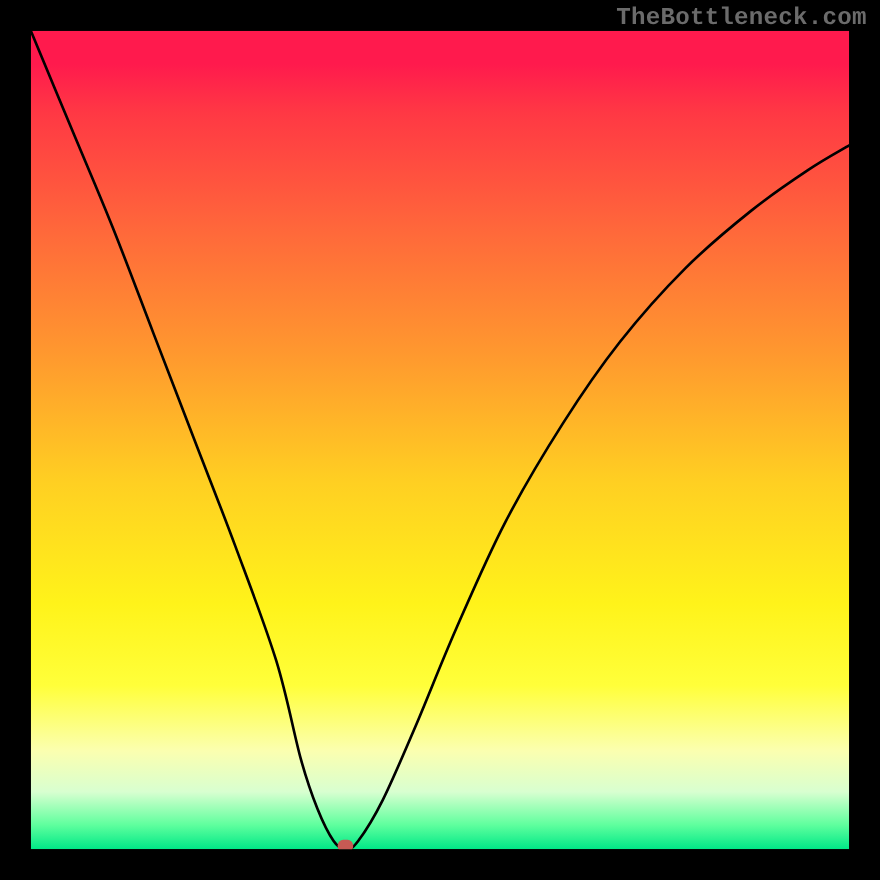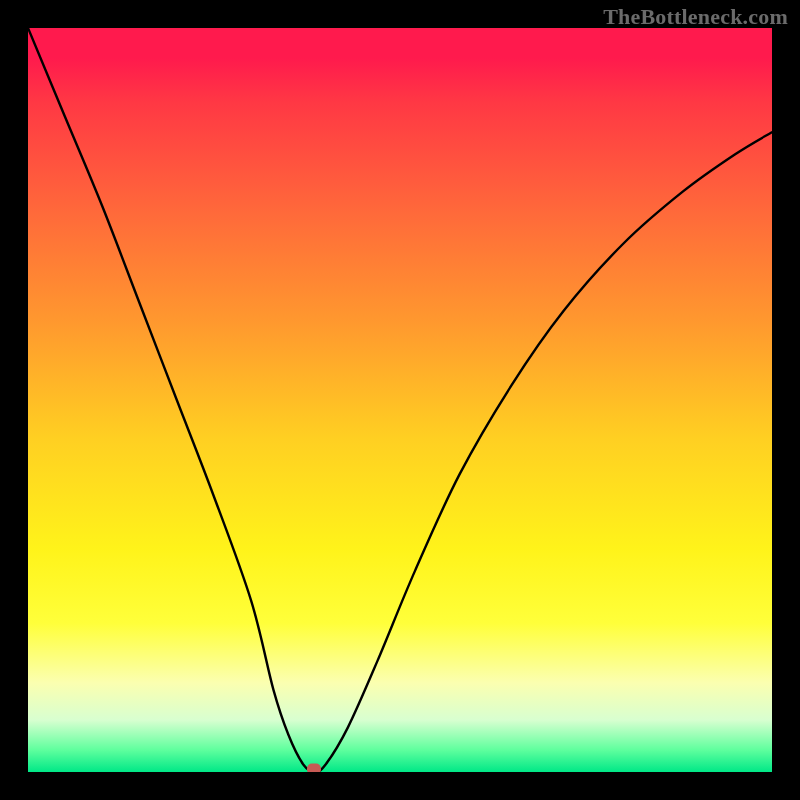--- a/index.html
+++ b/index.html
@@ -7,21 +7,21 @@
   .frame {
     position: relative;
     width: 800px;
     height: 800px;
     background: #000;
   }
   .watermark {
     position: absolute;
     top: 4px;
     right: 12px;
-    font-family: Liberation Serif, serif;
+    font-family: Liberation Mono, monospace;
     font-size: 22px;
     font-weight: 600;
     color: #6b6b6b;
     letter-spacing: 0.2px;
     z-index: 5;
   }
   .plot-area {
     position: absolute;
     left: 28px;
     top: 28px;

